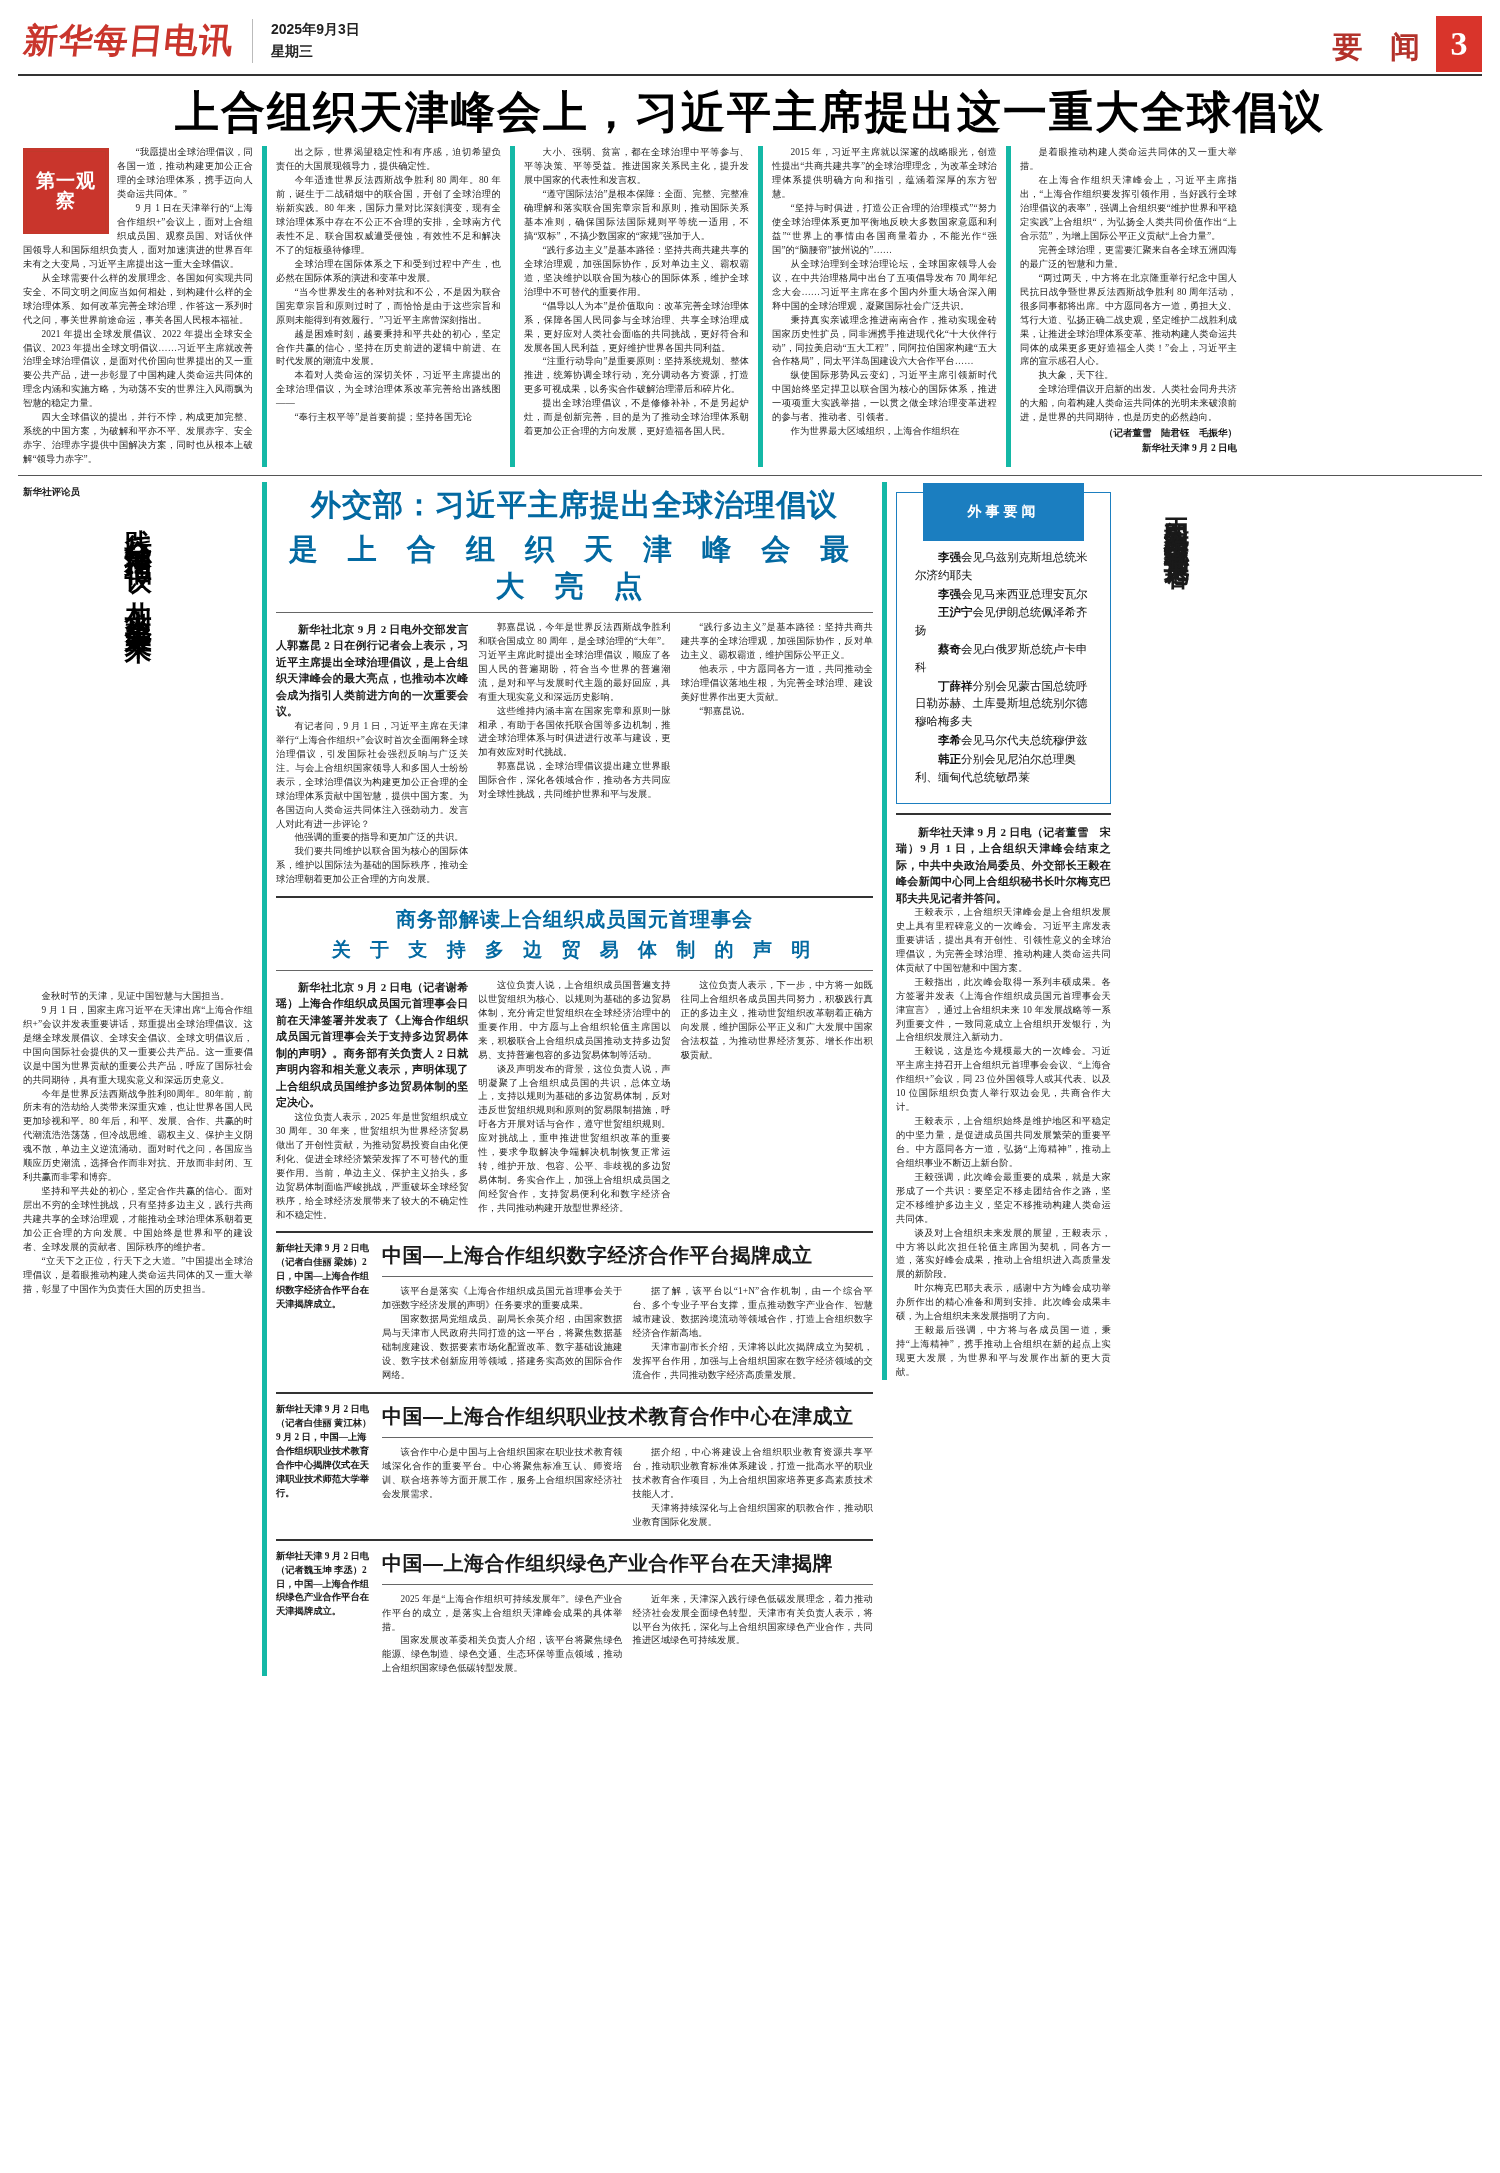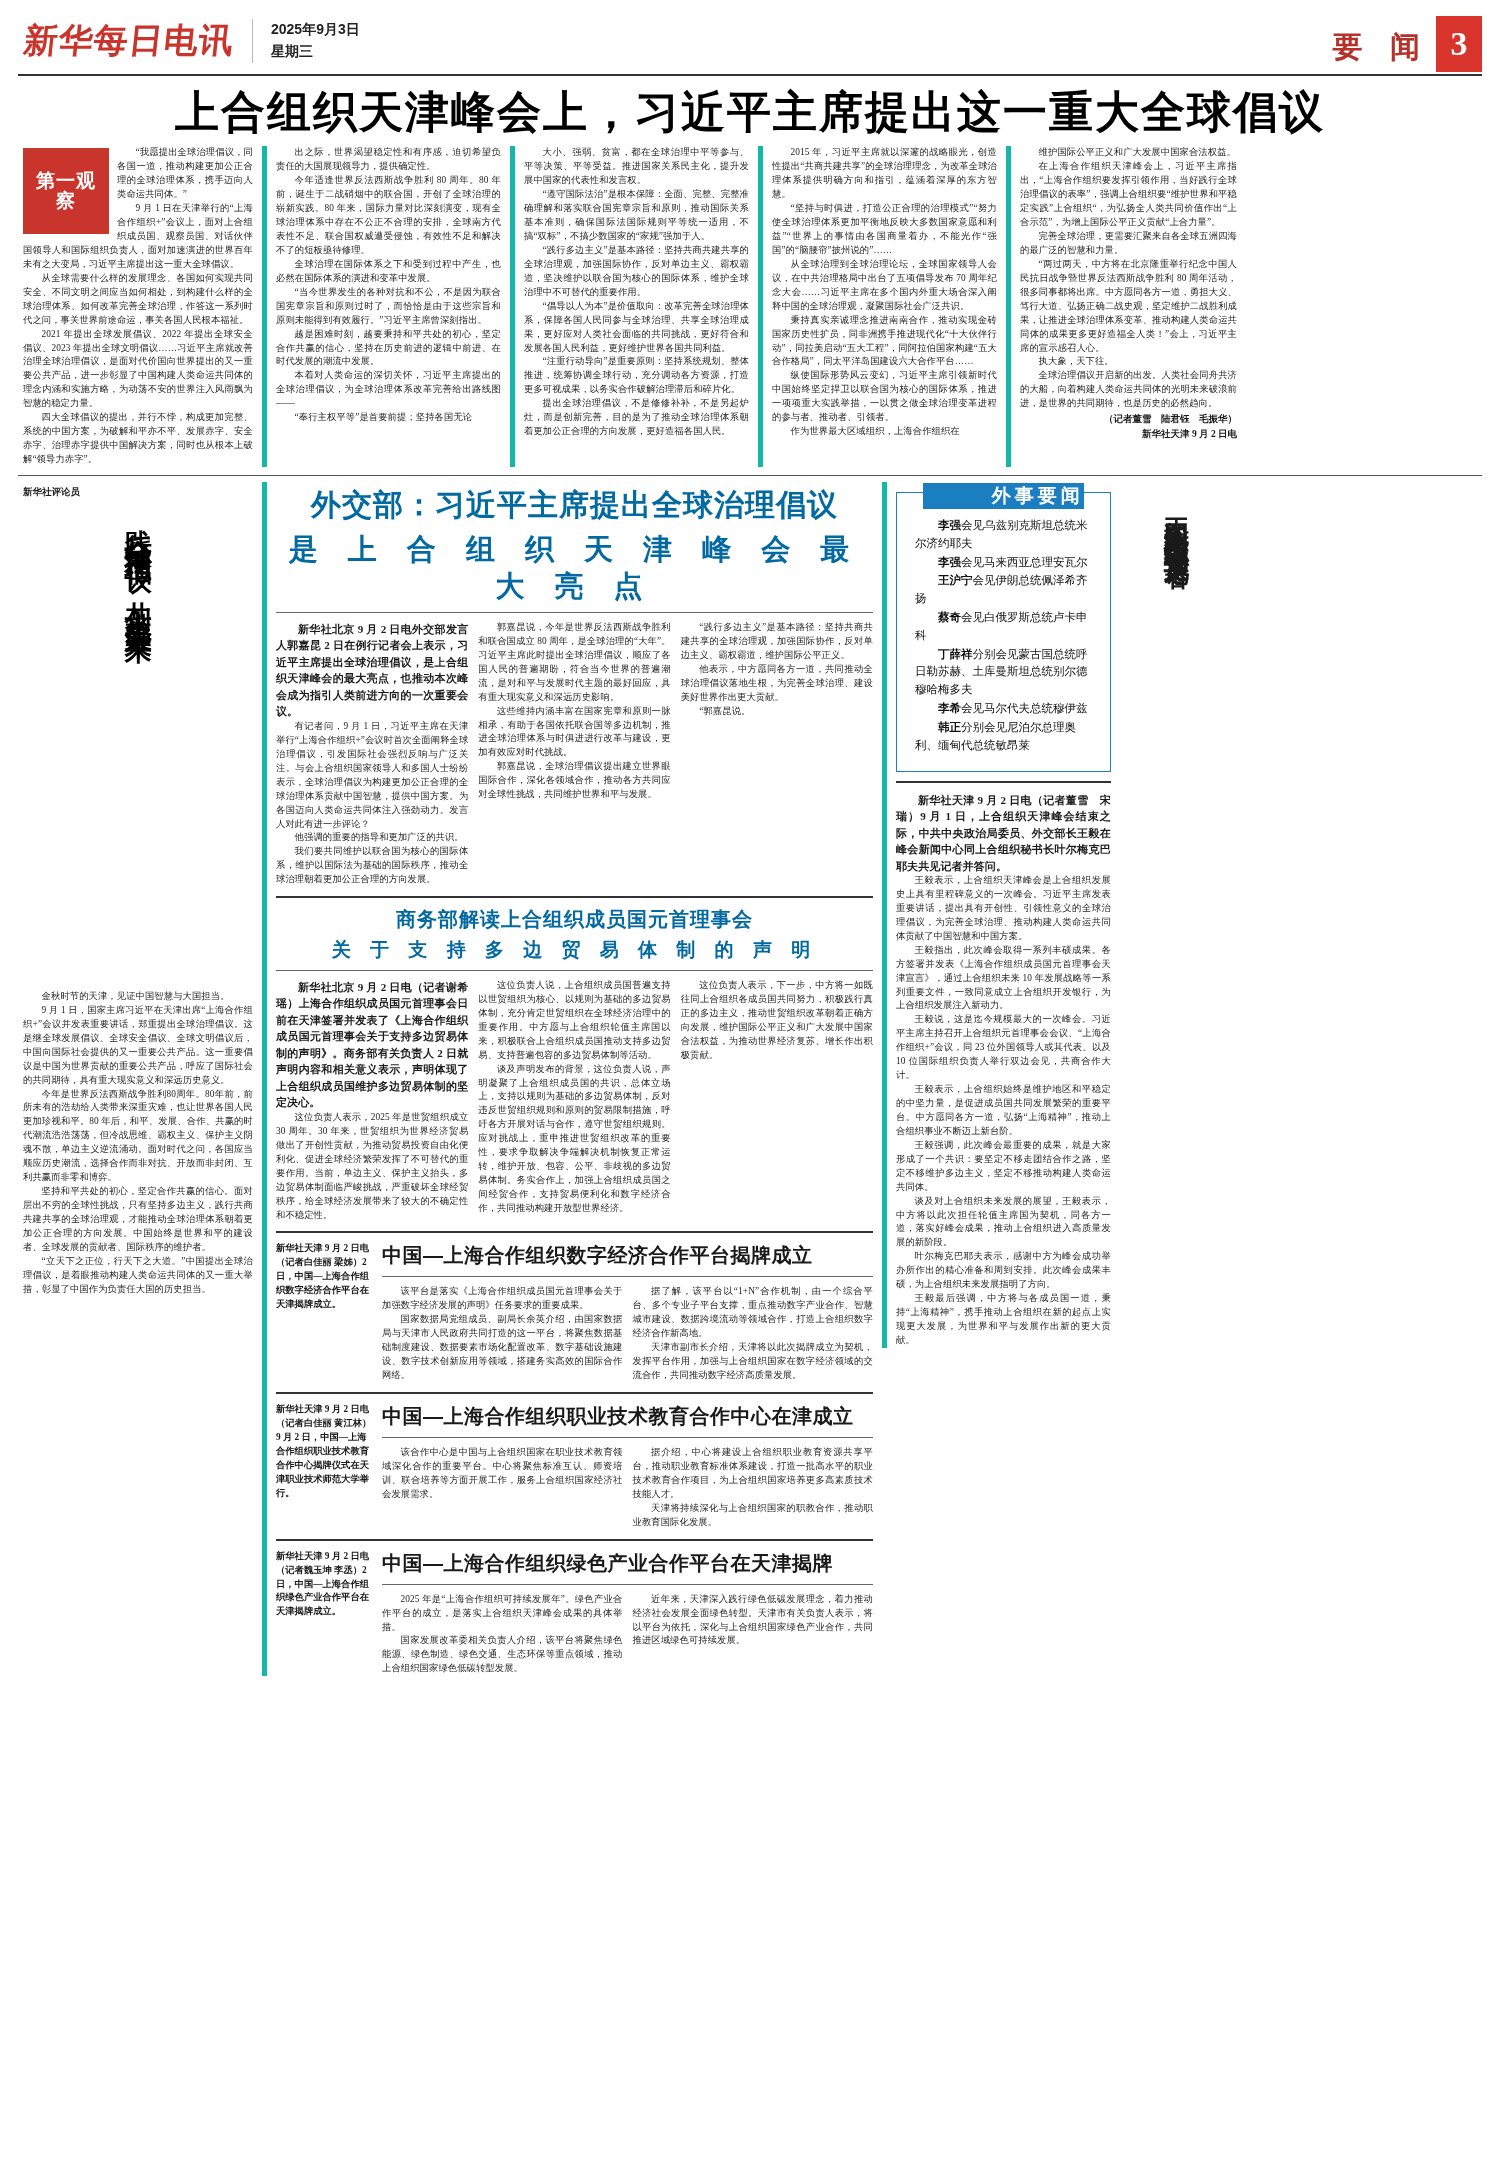--- a/index.html
+++ b/index.html
@@ -122,22 +122,22 @@
   .sec-head.h3 { font-size:20px; letter-spacing:1px; }
   .sec-head.h4 { font-size:19px; letter-spacing:7px; }
 
   .divider { height:1px; background:#666; margin:8px 0; }
   .divider-thick { height:2px; background:#333; margin:9px 0; }
 
   
   .news-box { border:1px solid #1d7fc0; margin-top:10px; padding:0 0 8px 0; position:relative; }
   .news-box-title {
     background:#1b7ec0; color:#fff; font-weight:bold;
-    font-size:19px; letter-spacing:4px; text-align:right;
-    padding:0 0; margin:-10px 26px 8px 26px;
+    font-size:14px; letter-spacing:4px; text-align:center;
+    padding:20px 0; margin:-10px 26px 8px 26px;
     font-family:"Liberation Sans", sans-serif;
   }
   .news-box ul { list-style:none; margin:8px; padding:0 10px; }
   .news-box li {
     font-size:11.5px; line-height:1.55; text-indent:2em;
     font-family:"Liberation Serif", serif; color:#111;
     margin-bottom:1px;
   }
   .news-box li b { font-weight:bold; }
 
@@ -223,21 +223,21 @@
         <p>“坚持与时俱进，打造公正合理的治理模式”“努力使全球治理体系更加平衡地反映大多数国家意愿和利益”“世界上的事情由各国商量着办，不能光作“强国”的“脑腰帘”披州说的”……</p>
         <p>从全球治理到全球治理论坛，全球国家领导人会议，在中共治理格局中出台了五项倡导发布 70 周年纪念大会……习近平主席在多个国内外重大场合深入阐释中国的全球治理观，凝聚国际社会广泛共识。</p>
         <p>秉持真实亲诚理念推进南南合作，推动实现金砖国家历史性扩员，同非洲携手推进现代化“十大伙伴行动”，同拉美启动“五大工程”，同阿拉伯国家构建“五大合作格局”，同太平洋岛国建设六大合作平台……</p>
         <p>纵使国际形势风云变幻，习近平主席引领新时代中国始终坚定捍卫以联合国为核心的国际体系，推进一项项重大实践举措，一以贯之做全球治理变革进程的参与者、推动者、引领者。</p>
         <p>作为世界最大区域组织，上海合作组织在</p>
       </div>
     </div>
 
     <div class="col" style="width:240px">
       <div class="body-text">
-        <p>维护国际公平正义和广大发展中国家合法权益。</p>
+        <p>是着眼推动构建人类命运共同体的又一重大举措。</p>
         <p>在上海合作组织天津峰会上，习近平主席指出，“上海合作组织要发挥引领作用，当好践行全球治理倡议的表率”，强调上合组织要“维护世界和平稳定实践”上合组织“，为弘扬全人类共同价值作出“上合示范”，为增上国际公平正义贡献“上合力量”。</p>
         <p>完善全球治理，更需要汇聚来自各全球五洲四海的最广泛的智慧和力量。</p>
         <p>“两过两天，中方将在北京隆重举行纪念中国人民抗日战争暨世界反法西斯战争胜利 80 周年活动，很多同事都将出席。中方愿同各方一道，勇担大义、笃行大道、弘扬正确二战史观，坚定维护二战胜利成果，让推进全球治理体系变革、推动构建人类命运共同体的成果更多更好造福全人类！”会上，习近平主席的宣示感召人心。</p>
         <p>执大象，天下往。</p>
         <p>全球治理倡议开启新的出发。人类社会同舟共济的大船，向着构建人类命运共同体的光明未来破浪前进，是世界的共同期待，也是历史的必然趋向。</p>
       </div>
       <div class="credit-line">（记者董雪　陆君钰　毛振华）</div>
       <div class="credit-line">新华社天津 9 月 2 日电</div>
     </div>
   </div>

